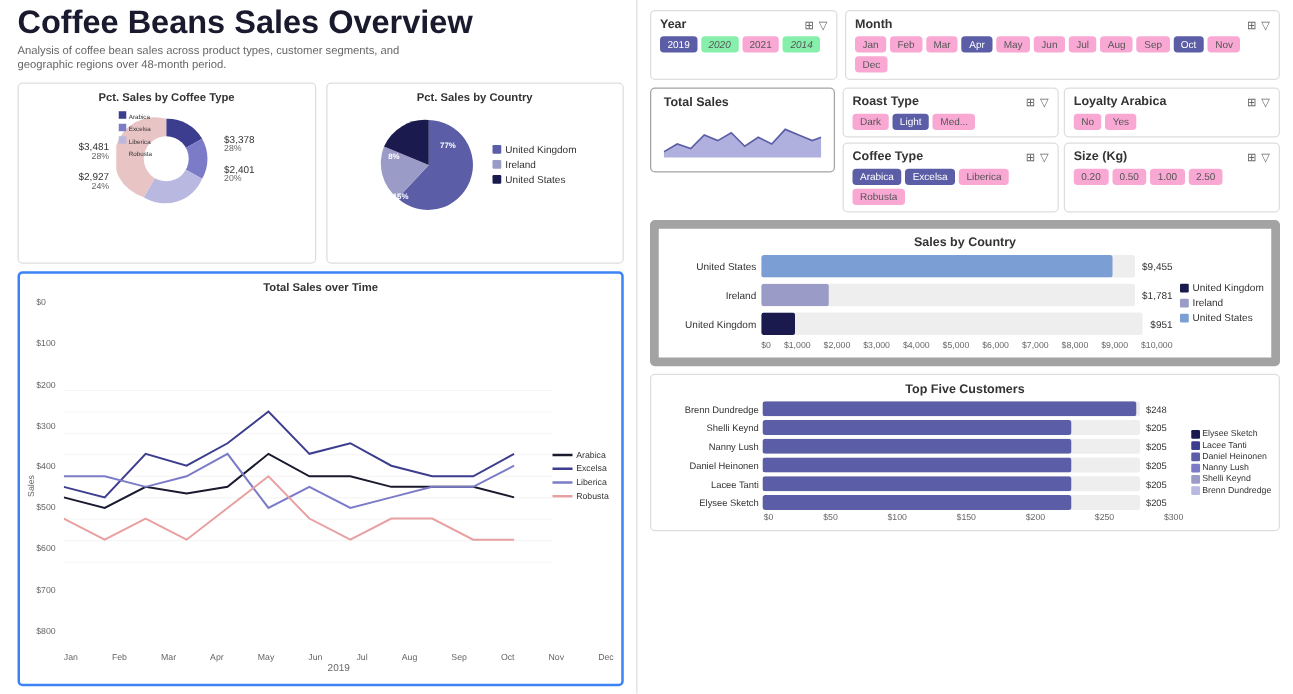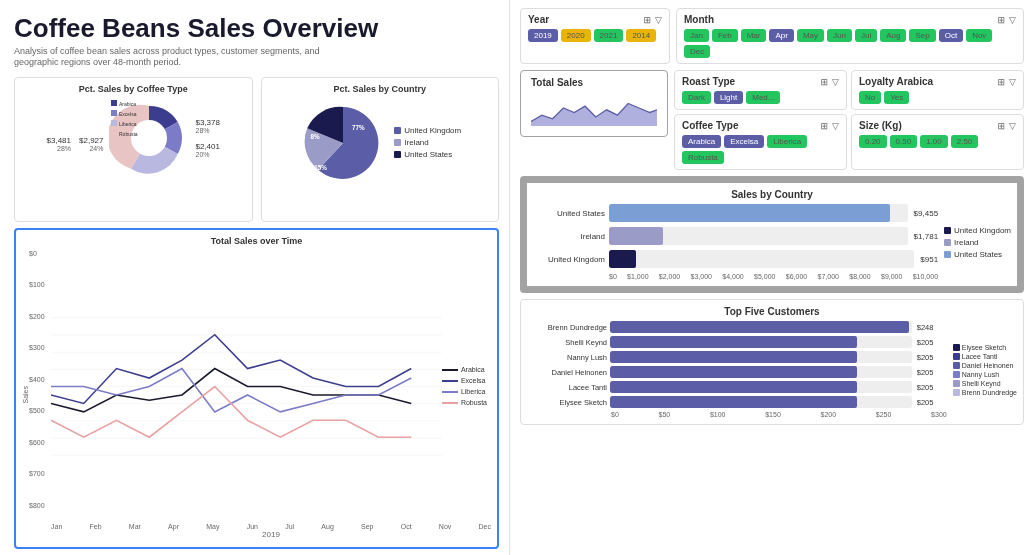--- a/index.html
+++ b/index.html
@@ -1,33 +1,33 @@
 <!DOCTYPE html>
 <html><head>
   <meta charset="utf-8">
   <style>
     * { box-sizing: border-box; margin: 0; padding: 0; }
     body { font-family: 'Segoe UI', Arial, sans-serif; background: #fff; width: 1034px; height: 555px; overflow: hidden; font-size: 11px; color: #333; }
 
     .dashboard { display: flex; width: 1034px; height: 555px; }
 
     
-    .left-panel { width: 510px; padding: 14px 10px 6px 14px; display: flex; flex-direction: column; border-right: 1px solid #e0e0e0; }
+    .left-panel { width: 510px; padding: 3px 10px 6px 14px; display: flex; flex-direction: column; border-right: 1px solid #e0e0e0; }
 
     .title { font-size: 26px; font-weight: 700; color: #1a1a2e; line-height: 1.1; }
     .subtitle { font-size: 9px; color: #666; margin-top: 3px; line-height: 1.3; max-width: 340px; }
 
     .top-charts { display: flex; gap: 8px; margin-top: 8px; height: 145px; }
 
     .chart-box { flex: 1; border: 1px solid #ddd; border-radius: 4px; padding: 6px; }
     .chart-title { font-size: 9px; font-weight: 600; text-align: center; color: #333; margin-bottom: 4px; }
 
     
     .donut-area { display: flex; align-items: center; justify-content: center; gap: 6px; }
-    .donut-labels-left { display: flex; flex-direction: row; gap: 8px; font-size: 8px; margin-top: 12px; }
+    .donut-labels-left { display: flex; flex-direction: column; gap: 8px; font-size: 8px; margin-top: 12px; }
     .donut-labels-right { display: flex; flex-direction: column; gap: 8px; font-size: 8px; }
     .d-label { text-align: right; }
     .d-label-r { text-align: left; }
     .donut-svg { width: 80px; height: 80px; }
 
     
     .pie-area { display: flex; align-items: center; justify-content: center; gap: 6px; }
     .pie-legend { display: flex; flex-direction: column; gap: 3px; font-size: 8px; }
     .legend-item { display: flex; align-items: center; gap: 3px; }
     .legend-dot { width: 7px; height: 7px; border-radius: 1px; flex-shrink: 0; }
@@ -44,22 +44,22 @@
     
     .right-panel { flex: 1; display: flex; flex-direction: column; padding: 8px 10px; gap: 6px; }
     .filter-box { border: 1px solid #ddd; border-radius: 4px; padding: 5px 7px; flex: 1; }
     .filter-header { display: flex; align-items: center; justify-content: space-between; margin-bottom: 4px; }
     .filter-title { font-size: 10px; font-weight: 600; color: #333; }
     .filter-icons { display: flex; gap: 4px; font-size: 9px; color: #666; }
 
     .filter-buttons { display: flex; flex-wrap: wrap; gap: 3px; }
     .filter-btn { padding: 2px 6px; border-radius: 3px; font-size: 8px; cursor: pointer; border: none; }
     .filter-btn.active { background: #5b5ea6; color: #fff; }
-    .filter-btn.inactive { background: #22c55e; color: #555; }
-    .filter-btn.gray { background: #eab308; color: #555; }
+    .filter-btn.inactive { background: #f9a8d4; color: #555; }
+    .filter-btn.gray { background: #86efac; color: #555; font-style: italic; }
 
     
     .total-sales-box { border: 1px solid #a3a3a3; border-radius: 4px; padding: 6px 10px; }
     .ts-label { font-size: 10px; font-weight: 600; color: #333; }
     .ts-value { font-size: 20px; font-weight: 700; color: #1a1a2e; }
     .ts-sparkline { width: 100%; height: 40px; }
 
     
     .bar-chart-box { border: 7px solid #a3a3a3; border-radius: 4px; padding: 6px; }
     .bar-row { display: flex; align-items: center; gap: 4px; margin-bottom: 5px; }

